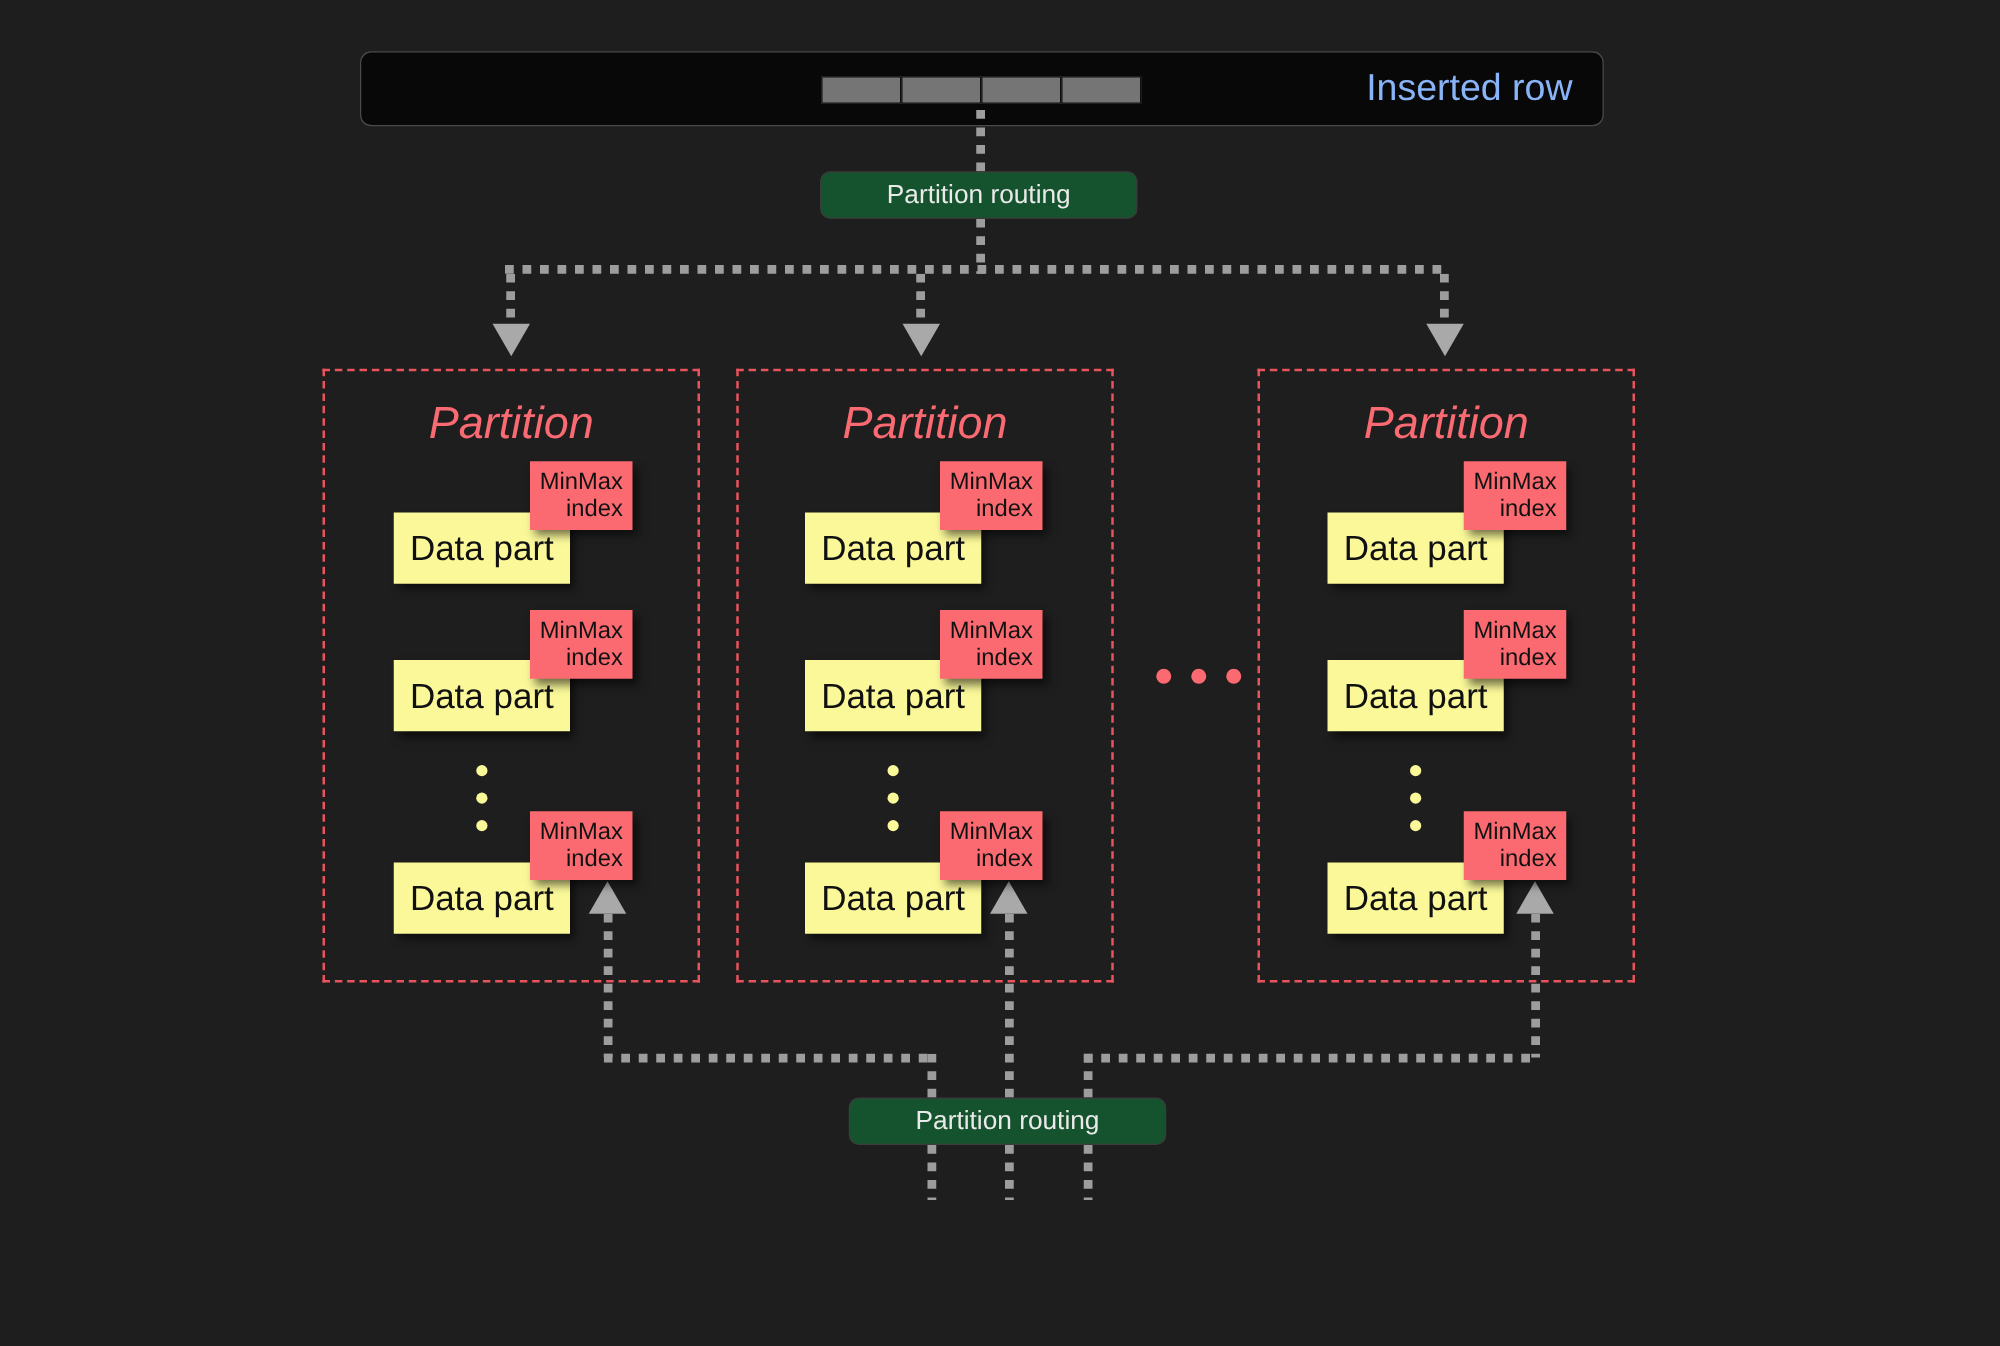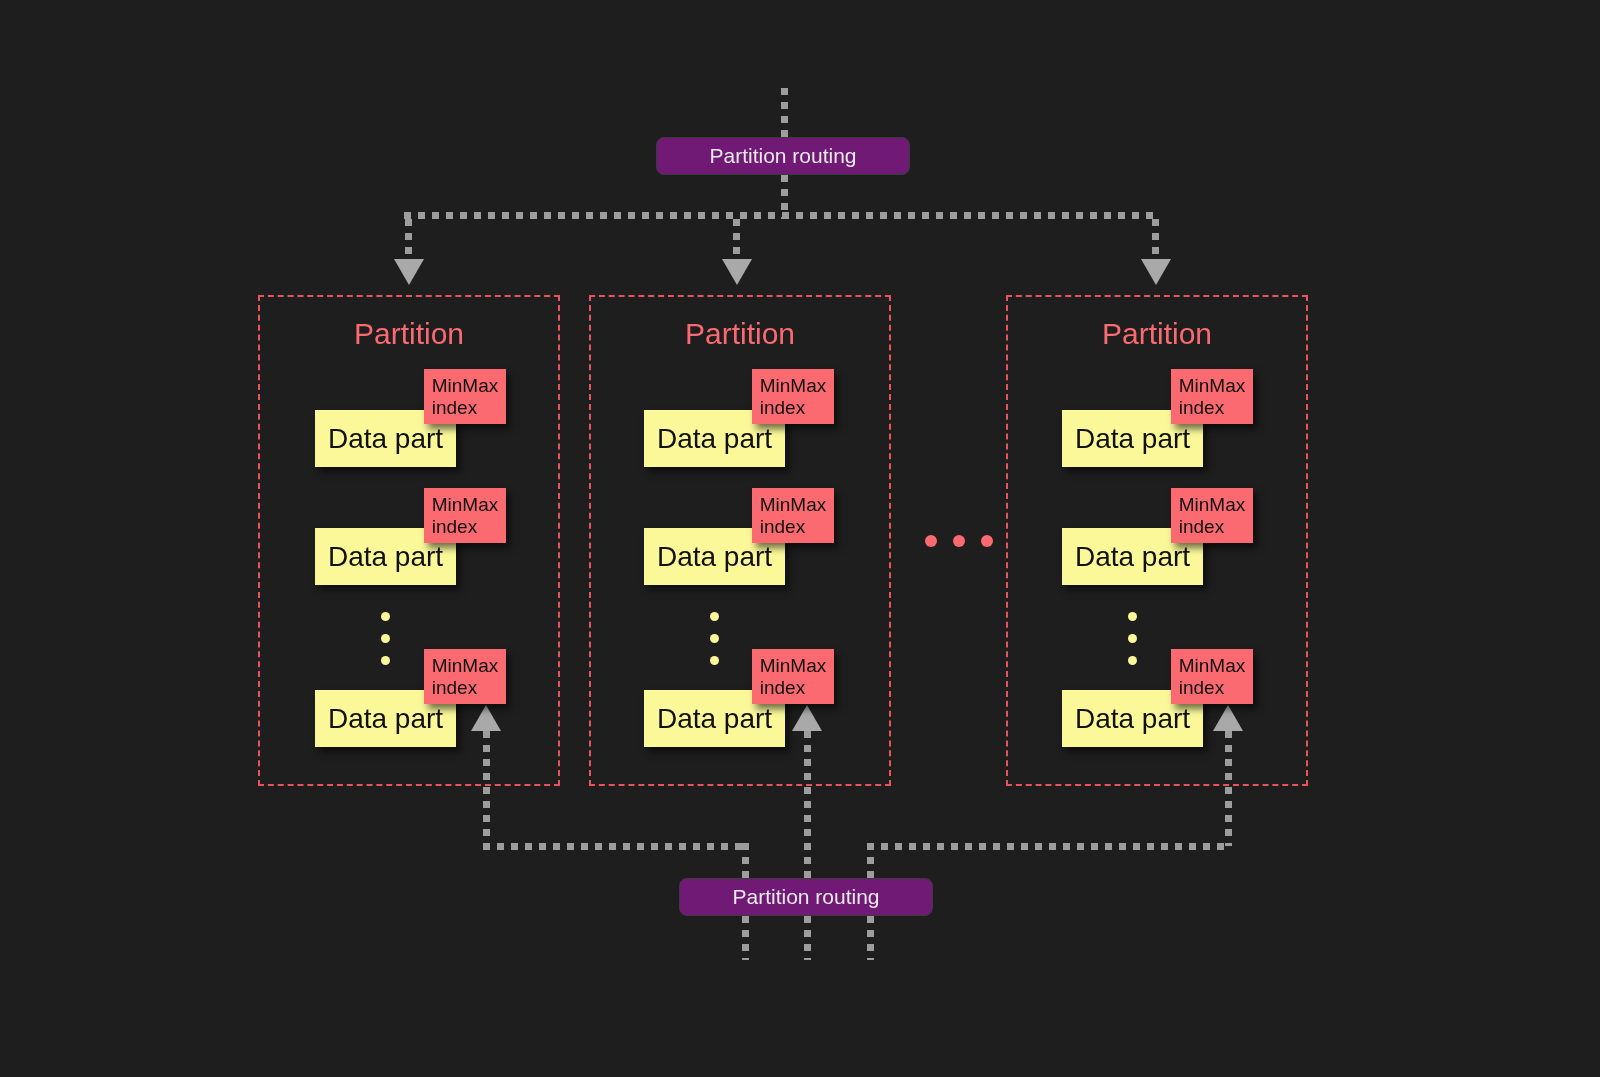--- a/index.html
+++ b/index.html
@@ -30,21 +30,21 @@
   .row-cells { position: absolute; display: flex; }
   .row-cell {
     width: 64px; height: 22px;
     background: #757575;
     border: 1px solid #0e0e0e;
   }
 
   
   .pill {
     position: absolute;
-    background: #701a75;
+    background: #14532d;
     border: 1px solid #3c3c3c;
     border-radius: 8px;
     display: flex; align-items: center; justify-content: center;
     color: #eaeaea;
     font-size: 21px;
     white-space: nowrap;
     z-index: 6;
   }
 
   
@@ -73,40 +73,41 @@
   .partition {
     position: absolute;
     border: 2px dashed #e8535c;
     z-index: 2;
   }
   .partition-title {
     position: absolute;
     top: 20px; left: 0; right: 0;
     text-align: center;
     color: #fa6a72;
-    font-size: 30px;
+    font-size: 36px;
+    font-style: italic;
   }
 
   
   .datapart {
     position: absolute;
     background: #faf899;
     color: #111;
     font-size: 28px;
     display: flex; align-items: center; justify-content: center;
     box-shadow: 4px 5px 7px rgba(0,0,0,0.55);
     z-index: 4;
   }
   .minmax {
     position: absolute;
     background: #fa6a70;
     color: #111;
     font-size: 19px;
     line-height: 1.15;
-    text-align: left;
+    text-align: right;
     display: flex; align-items: center; justify-content: center;
     box-shadow: 4px 5px 7px rgba(0,0,0,0.55);
     z-index: 5;
   }
 
   
   .vdots { position: absolute; z-index: 4; }
   .vdots i {
     display: block; width: 9px; height: 9px; border-radius: 50%;
     background: #faf899; margin-bottom: 13px;
@@ -127,20 +128,29 @@
     color: #f2f2f2;
     white-space: pre;
   }
   .code .key { color: #ff6f6f; }
 </style>
 </head>
 <body>
 
 <div id="stage">
 
+  <div class="bar" style="left:288px; top:41px; width:995px; height:60px;">
+    <div class="row-cells" style="left:368px; top:19px;">
+      <div class="row-cell"></div>
+      <div class="row-cell"></div>
+      <div class="row-cell"></div>
+      <div class="row-cell"></div>
+    </div>
+    <div class="bar-label">Inserted row</div>
+  </div>
 
   <div class="dot-v" style="left:781px; top:88px; height:52px;"></div>
 
   <div class="pill" style="left:656px; top:137px; width:254px; height:38px;">
     <span>Partition routing</span>
   </div>
 
   <div class="dot-v" style="left:781px; top:175px; height:44px;"></div>
 
   <div class="dot-h" style="left:404px; top:212px; width:756px;"></div>

